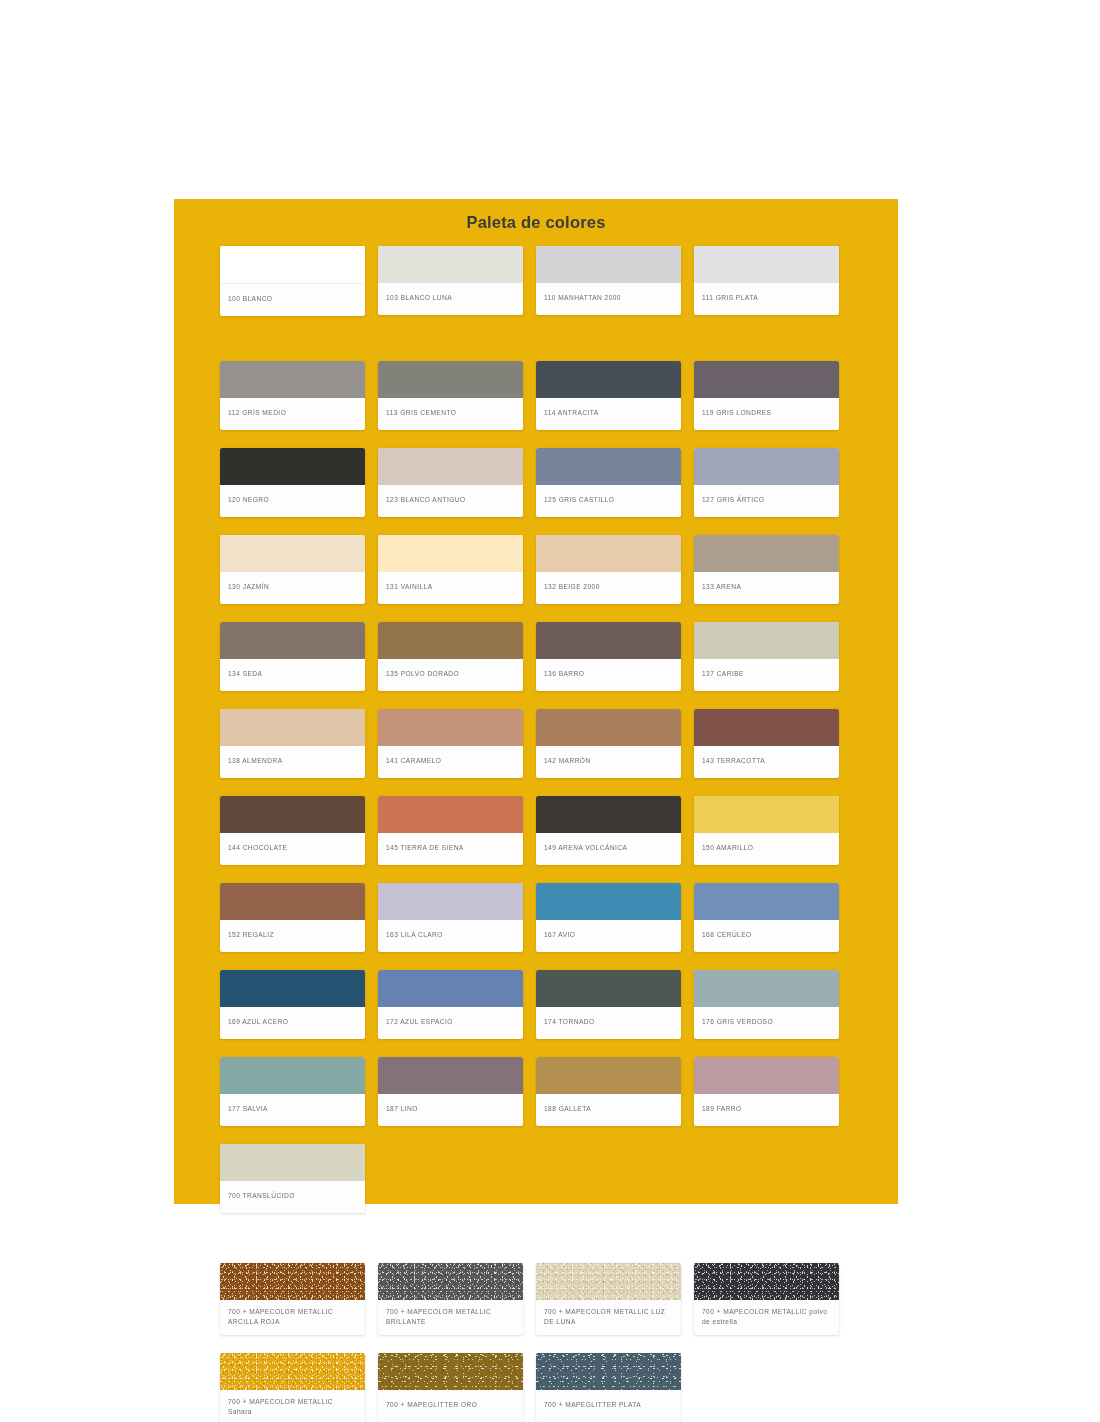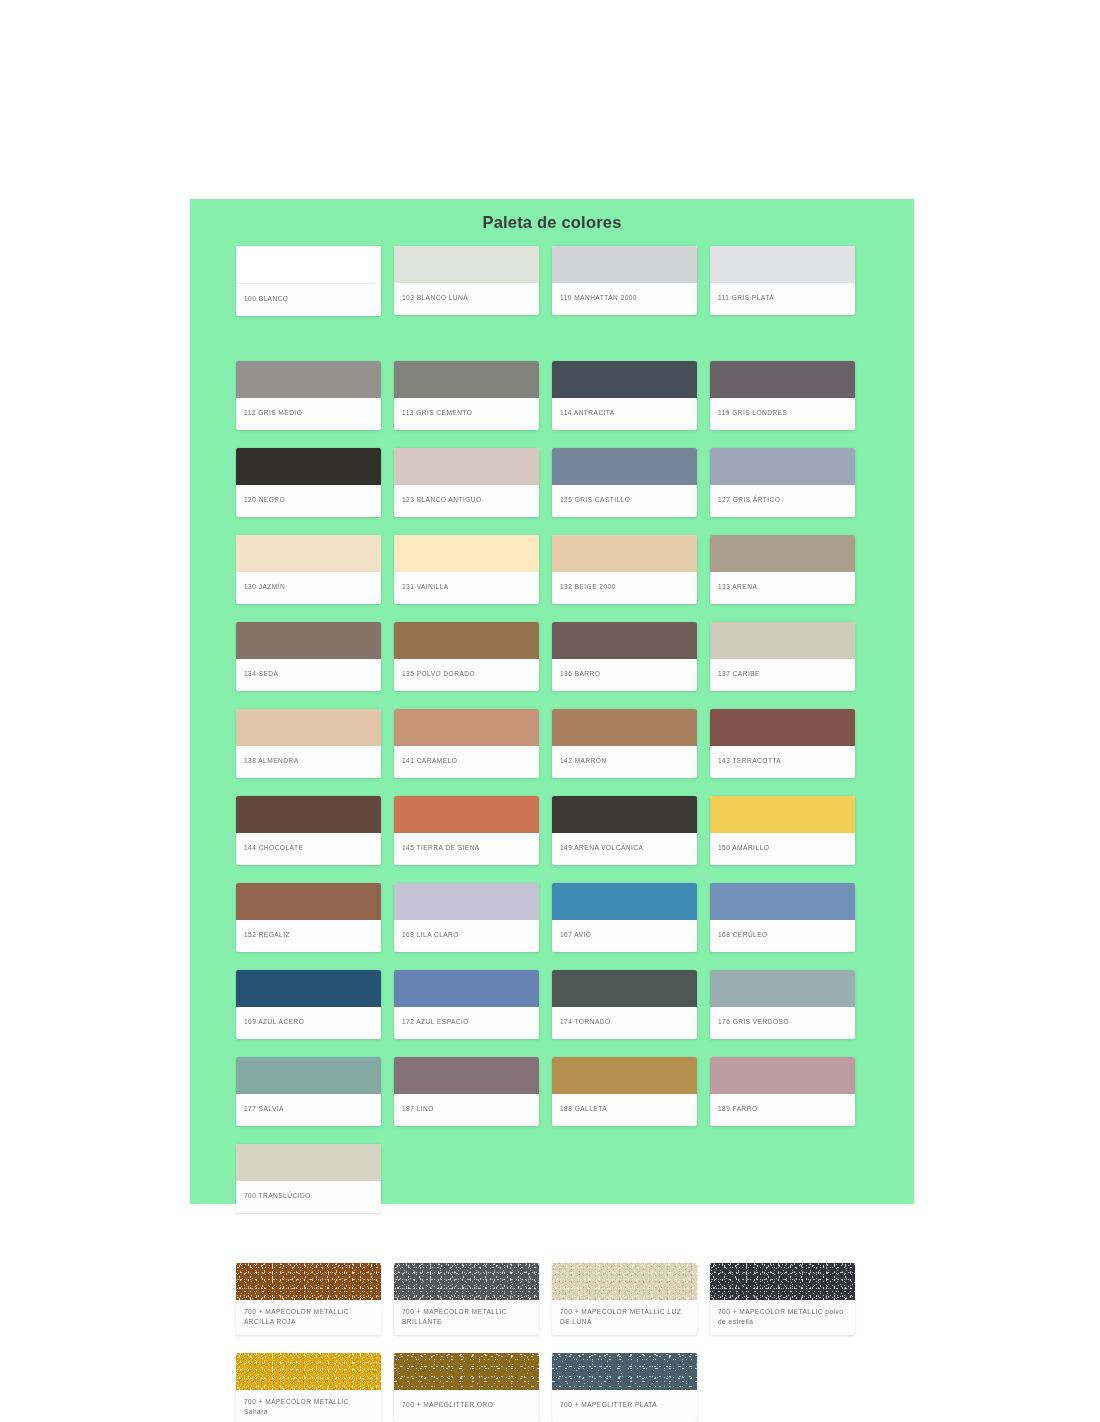--- a/index.html
+++ b/index.html
@@ -8,25 +8,25 @@
     background: #ffffff;
   }
   body {
     width: 1100px;
     height: 1422px;
     font-family: "Liberation Sans", sans-serif;
     -webkit-font-smoothing: antialiased;
   }
   .page {
     position: absolute;
-    left: 190px;
+    left: 174px;
     top: 199px;
     width: 724px;
     height: 1005px;
-    background: #86efac;
+    background: #eab308;
     box-sizing: border-box;
     padding: 0;
   }
   .palette-title {
     text-align: center;
     font-size: 16.5px;
     font-weight: bold;
     color: #3c3c3c;
     letter-spacing: 0.2px;
     padding-top: 14px;

